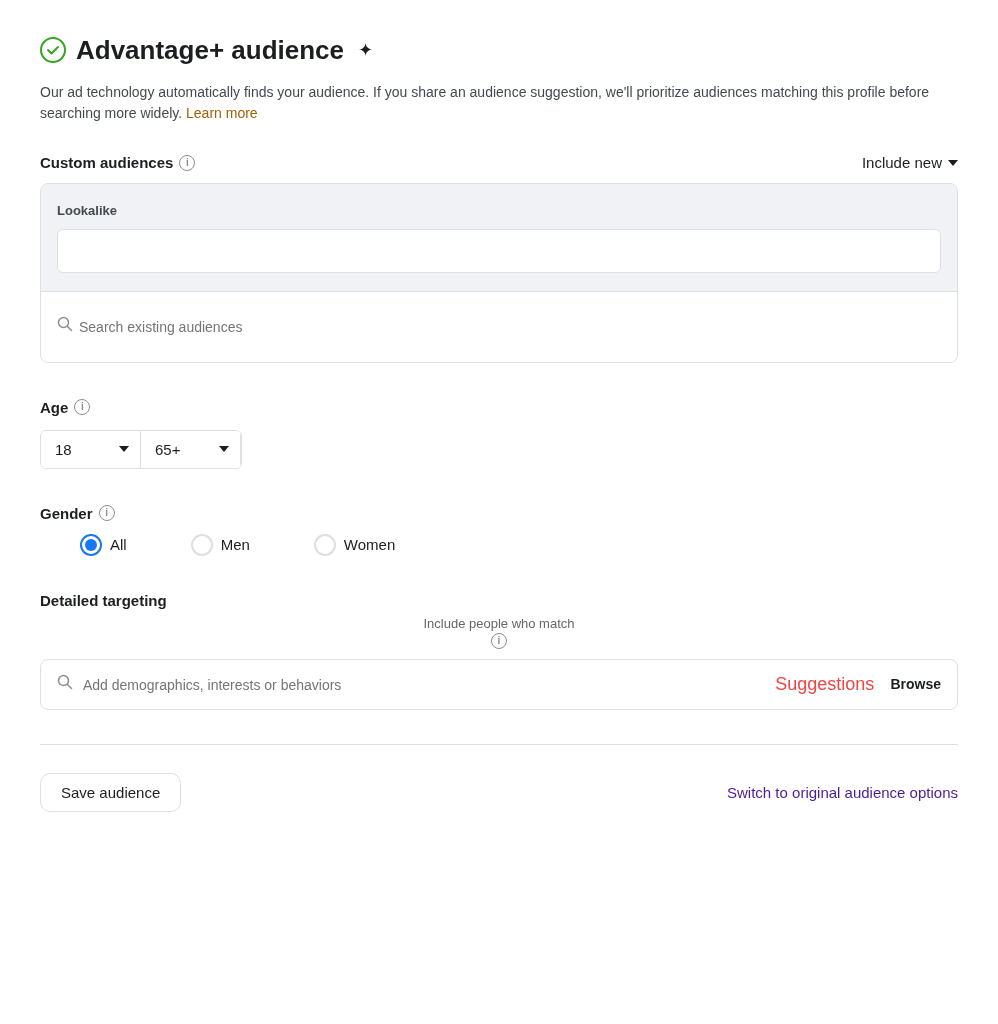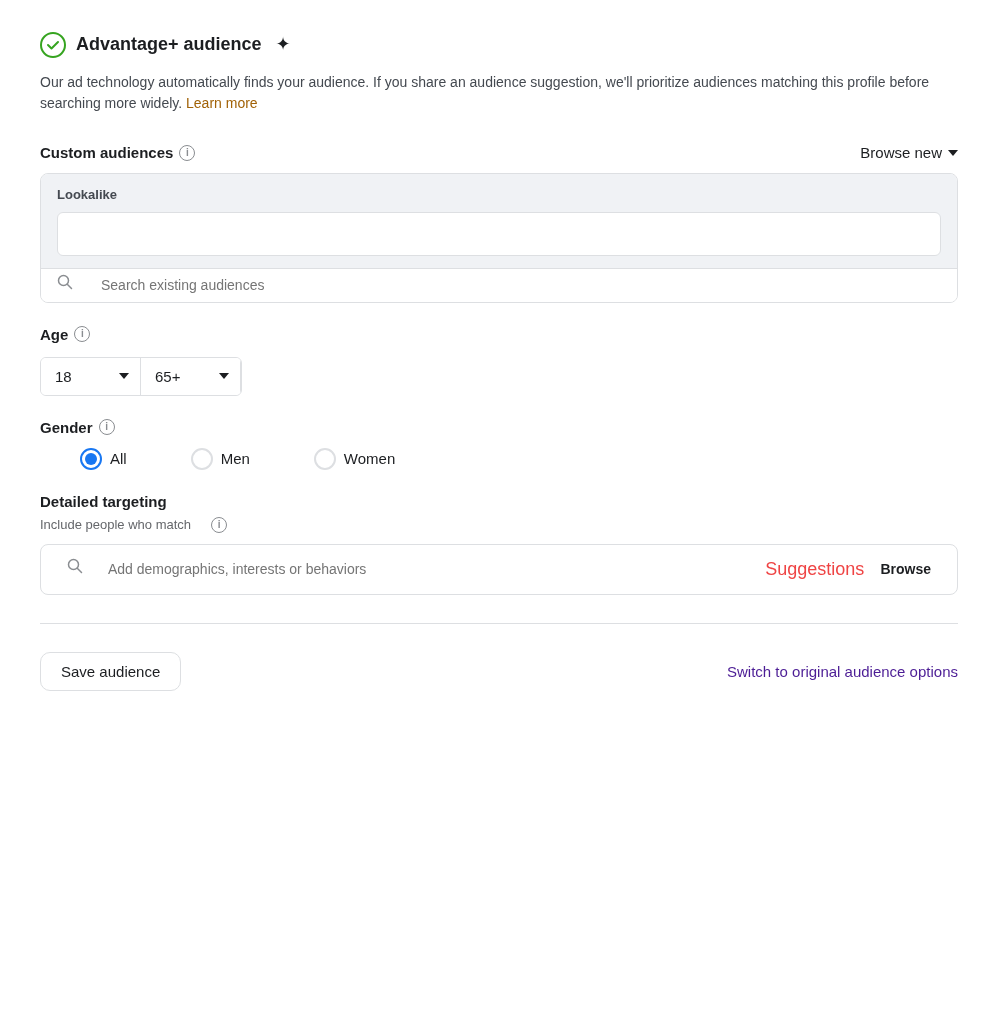--- a/index.html
+++ b/index.html
@@ -33,21 +33,21 @@
       display: flex;
       align-items: center;
       justify-content: center;
       flex-shrink: 0;
     }
     .check-icon svg {
       width: 14px;
       height: 14px;
     }
     .title-text {
-      font-size: 18px;
+      font-size: 26px;
       font-weight: 700;
       color: #1c1e21;
     }
     .sparkle-icon {
       font-size: 18px;
       color: #1c1e21;
       margin-left: 4px;
     }
 
     
@@ -58,21 +58,21 @@
       line-height: 1.5;
     }
     .learn-more-link {
       color: #a16207;
       text-decoration: none;
       cursor: pointer;
     }
 
     
     .section {
-      margin-bottom: 21px;
+      margin-bottom: 34px;
     }
 
     
     .section-header-row {
       display: flex;
       align-items: center;
       justify-content: space-between;
       margin-bottom: 10px;
     }
     .section-label {
@@ -119,41 +119,41 @@
     }
 
     
     .audiences-box {
       border: 1px solid #dddfe2;
       border-radius: 8px;
       overflow: hidden;
     }
     .lookalike-section {
       background: #f0f2f5;
-      padding: 12px 16px;
+      padding: 18px 16px;
       border-bottom: 1px solid #dddfe2;
     }
     .lookalike-label {
       font-size: 13px;
       font-weight: 600;
       color: #444950;
       margin-bottom: 8px;
     }
     .lookalike-content {
       background: #fff;
       border: 1px solid #dddfe2;
       border-radius: 6px;
       min-height: 44px;
       padding: 8px 12px;
     }
     .search-row {
       display: flex;
       align-items: center;
-      gap: 28px;
-      padding: 5px 16px;
+      gap: 6px;
+      padding: 24px 16px;
       background: #fff;
     }
     .search-icon {
       color: #8a8d91;
       font-size: 16px;
       flex-shrink: 0;
     }
     .search-input {
       border: none;
       outline: none;
@@ -255,29 +255,30 @@
     }
 
     
     .subsection-label {
       font-size: 13px;
       color: #65676b;
       margin-bottom: 10px;
       margin-top: 4px;
       display: flex;
       align-items: center;
-      gap: 20px;
+      gap: 0;
+      flex-direction: column;
     }
     .targeting-search-box {
       border: 1.5px solid #dddfe2;
       border-radius: 8px;
       display: flex;
       align-items: center;
-      padding: 12px 26px;
-      gap: 25px;
+      padding: 12px 16px;
+      gap: 10px;
       background: #fff;
     }
     .targeting-input {
       border: none;
       outline: none;
       font-size: 14px;
       color: #8a8d91;
       flex: 1;
       background: transparent;
     }
@@ -349,21 +350,21 @@
     <a class="learn-more-link">Learn more</a>
   </p>
 
   <div class="section">
     <div class="section-header-row">
       <div class="section-label">
         <span>Custom audiences</span>
         <div class="info-icon">i</div>
       </div>
       <button class="create-new-btn">
-        <span>Browse new</span>
+        <span>Include new</span>
         <span class="dropdown-arrow"></span>
       </button>
     </div>
 
     <div class="audiences-box">
       <div class="lookalike-section">
         <div class="lookalike-label">Lookalike</div>
         <div class="lookalike-content"></div>
       </div>
       <div class="search-row">

